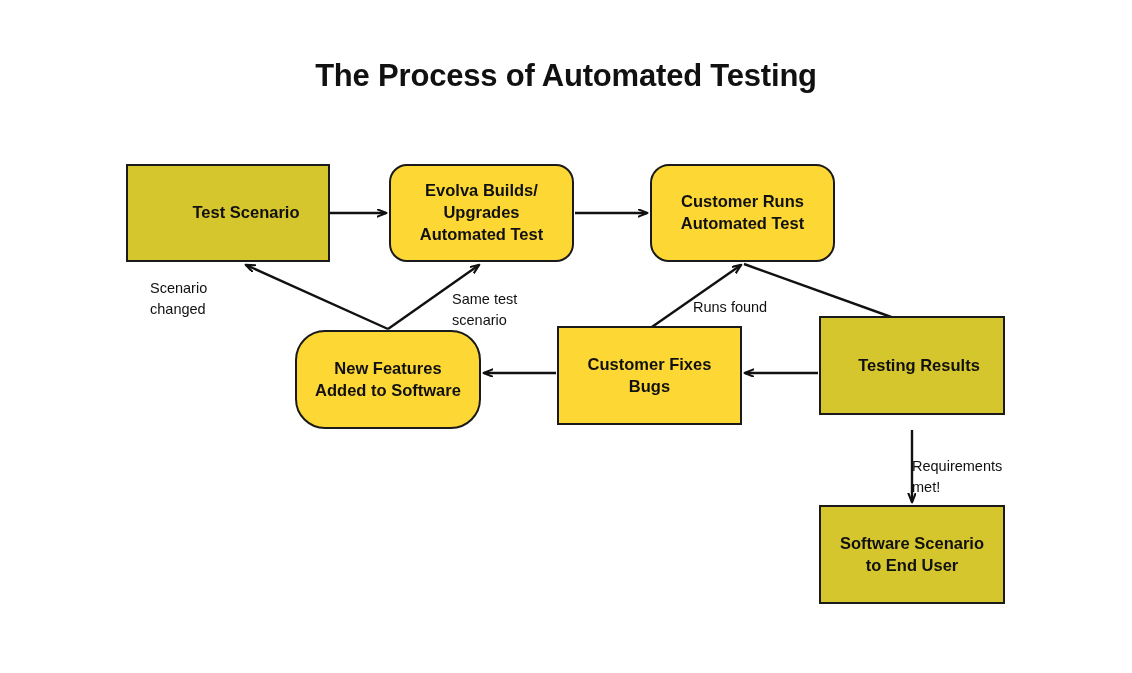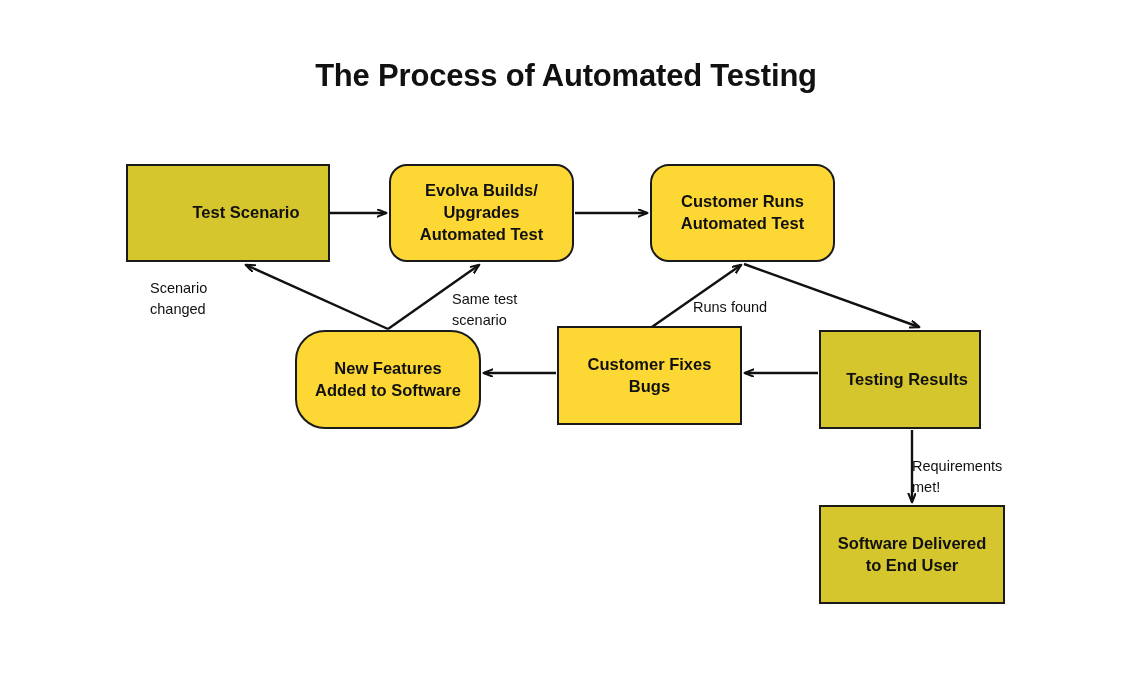--- a/index.html
+++ b/index.html
@@ -115,26 +115,26 @@
   <div class="node node-bright" style="left:295px; top:330px; width:186px; height:99px;border-radius:30px;">
     <span style="white-space:pre-line">New Features
 Added to Software</span>
   </div>
 
   <div class="node node-bright" style="left:557px; top:326px; width:185px; height:99px;">
     <span style="white-space:pre-line">Customer Fixes
 Bugs</span>
   </div>
 
-  <div class="node node-dull" style="left:819px; top:330px; width:162px; height:99px;padding-left:20px;">
+  <div class="node node-dull" style="left:819px; top:316px; width:186px; height:99px;padding-left:20px;">
     <span style="white-space:pre-line">Testing Results</span>
   </div>
 
   <div class="node node-dull" style="left:819px; top:505px; width:186px; height:99px;">
-    <span style="white-space:pre-line">Software Delivered
+    <span style="white-space:pre-line">Software Scenario
 to End User</span>
   </div>
 
   <div class="edge-label" style="left:150px; top:278px; width:126px;">Scenario
 changed</div>
 
   <div class="edge-label" style="left:452px; top:274px; width:126px;margin-top:15px;">Same test
 scenario</div>
 
   <div class="edge-label" style="left:693px; top:297px; width:128px;">Runs found</div>

